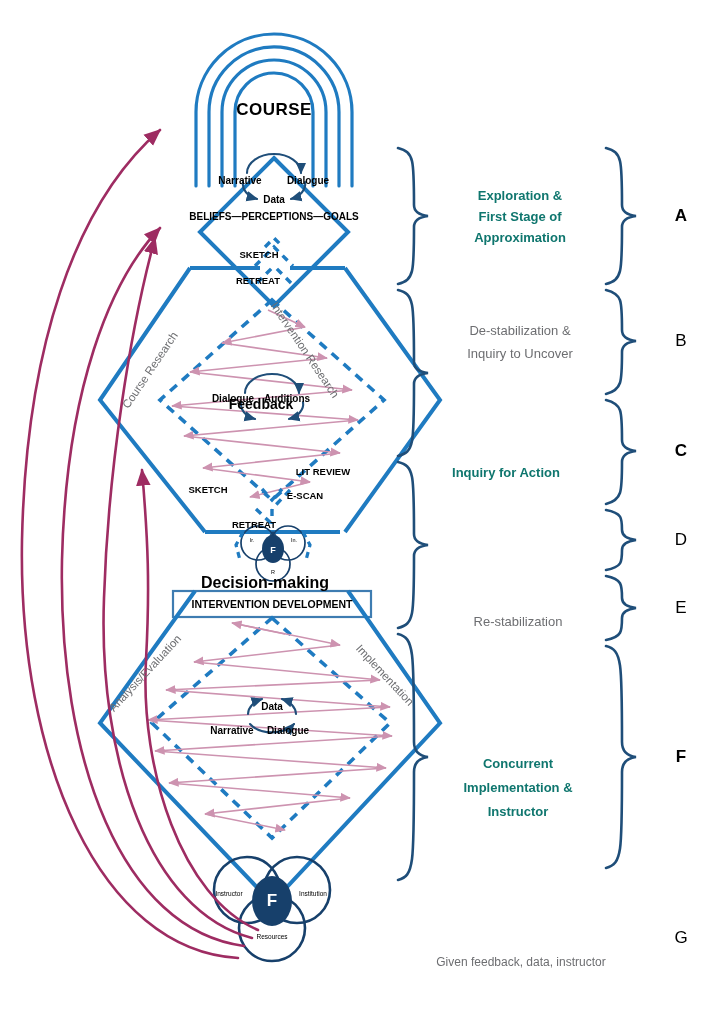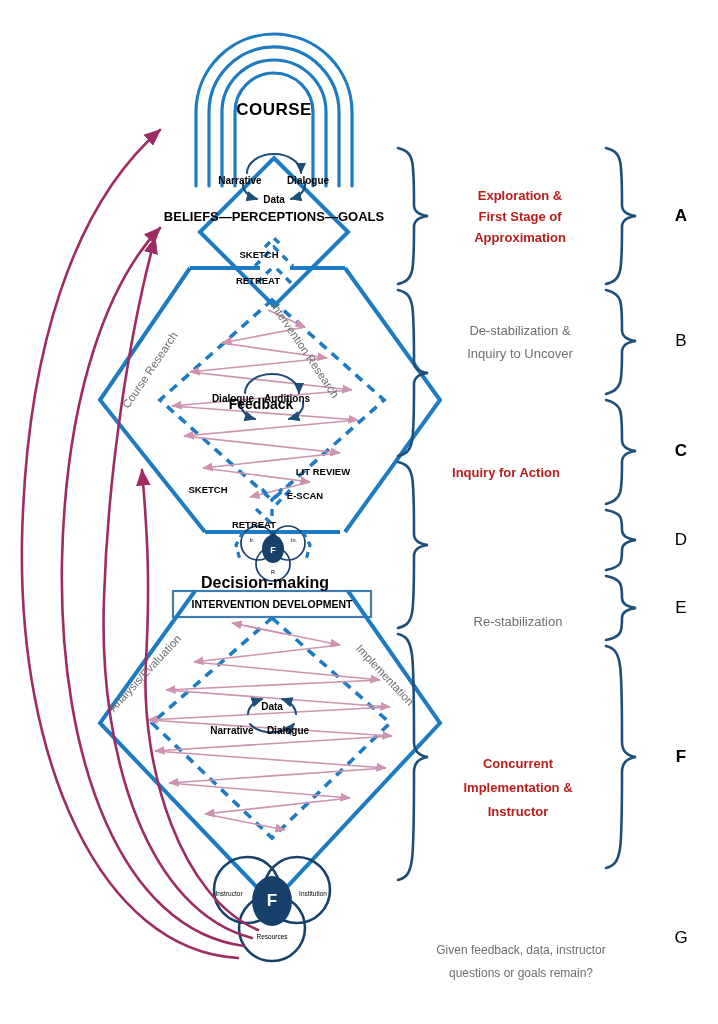--- a/index.html
+++ b/index.html
@@ -1,21 +1,21 @@
 <!DOCTYPE html>
 <html><head>
 <meta charset="utf-8">
 <style>
   html,body{margin:0;padding:0;background:#ffffff;}
   body{width:718px;height:1024px;overflow:hidden;font-family:"Liberation Sans",sans-serif;}
   #stage{position:relative;width:718px;height:720px;background:#fff;}
   svg{position:absolute;left:0;top:0;}
   .lbl{position:absolute;white-space:nowrap;color:#000;}
   .gray{color:#6d6e71;}
-  .darkgray{color:#b91c1c;}
+  .darkgray{color:#0f766e;}
   .ctr{transform:translate(-50%,-50%);text-align:center;}
   .b{font-weight:bold;}
 </style>
 </head>
 <body>
 
 <div id="stage">
 
 <svg width="718" height="1024" viewBox="0 0 718 1024">
   <defs>
@@ -180,21 +180,21 @@
     <path d="M 606 646 C 622 650 622 662 622 742 C 622 752 628 756 636 757 C 628 758 622 762 622 772 C 622 852 622 864 606 868"></path>
   </g>
 </svg>
 
 <div class="lbl ctr b" style="left:274px;top:110px;font-size:17px;letter-spacing:0.5px;">COURSE</div>
 
 <div class="lbl ctr b" style="left:240px;top:180px;font-size:10px;">Narrative</div>
 <div class="lbl ctr b" style="left:308px;top:180px;font-size:10px;">Dialogue</div>
 <div class="lbl ctr b" style="left:274px;top:199px;font-size:10px;">Data</div>
 
-<div class="lbl ctr b" style="left:274px;top:216px;font-size:13px;">BELIEFS—PERCEPTIONS—GOALS</div>
+<div class="lbl ctr b" style="left:274px;top:216px;font-size:10px;">BELIEFS—PERCEPTIONS—GOALS</div>
 
 <div class="lbl ctr b" style="left:259px;top:254px;font-size:9.5px;">SKETCH</div>
 <div class="lbl ctr b" style="left:258px;top:280px;font-size:9.5px;">RETREAT</div>
 
 <div class="lbl gray" style="left:150px;top:370px;font-size:11.5px;transform:translate(-50%,-50%) rotate(-56deg);transform-origin:center;">Course Research</div>
 <div class="lbl gray" style="left:305px;top:350px;font-size:11.5px;transform:translate(-50%,-50%) rotate(56deg);transform-origin:center;">Intervention Research</div>
 
 <div class="lbl ctr b" style="left:233px;top:398px;font-size:10px;">Dialogue</div>
 <div class="lbl ctr b" style="left:287px;top:398px;font-size:10px;">Auditions</div>
 <div class="lbl ctr b" style="left:261px;top:404px;font-size:14px;">Feedback</div>
@@ -245,21 +245,20 @@
 </div>
 
 <div class="lbl ctr darkgray b" style="left:518px;top:788px;font-size:13px;line-height:24px;">
   <div>Concurrent</div>
   <div>Implementation &amp;</div>
   <div>Instructor</div>
 </div>
 
 <div class="lbl ctr gray" style="left:521px;top:962px;font-size:12px;line-height:23px;">
   <div>Given feedback, data, instructor</div>
-  <div>questions or goals remain?</div>
 </div>
 
 <div class="lbl ctr b" style="left:681px;top:216px;font-size:17px;">A</div>
 <div class="lbl ctr" style="left:681px;top:341px;font-size:17px;">B</div>
 <div class="lbl ctr b" style="left:681px;top:451px;font-size:17px;">C</div>
 <div class="lbl ctr" style="left:681px;top:540px;font-size:17px;">D</div>
 <div class="lbl ctr" style="left:681px;top:608px;font-size:17px;">E</div>
 <div class="lbl ctr b" style="left:681px;top:757px;font-size:17px;">F</div>
 <div class="lbl ctr" style="left:681px;top:938px;font-size:17px;">G</div>
 

